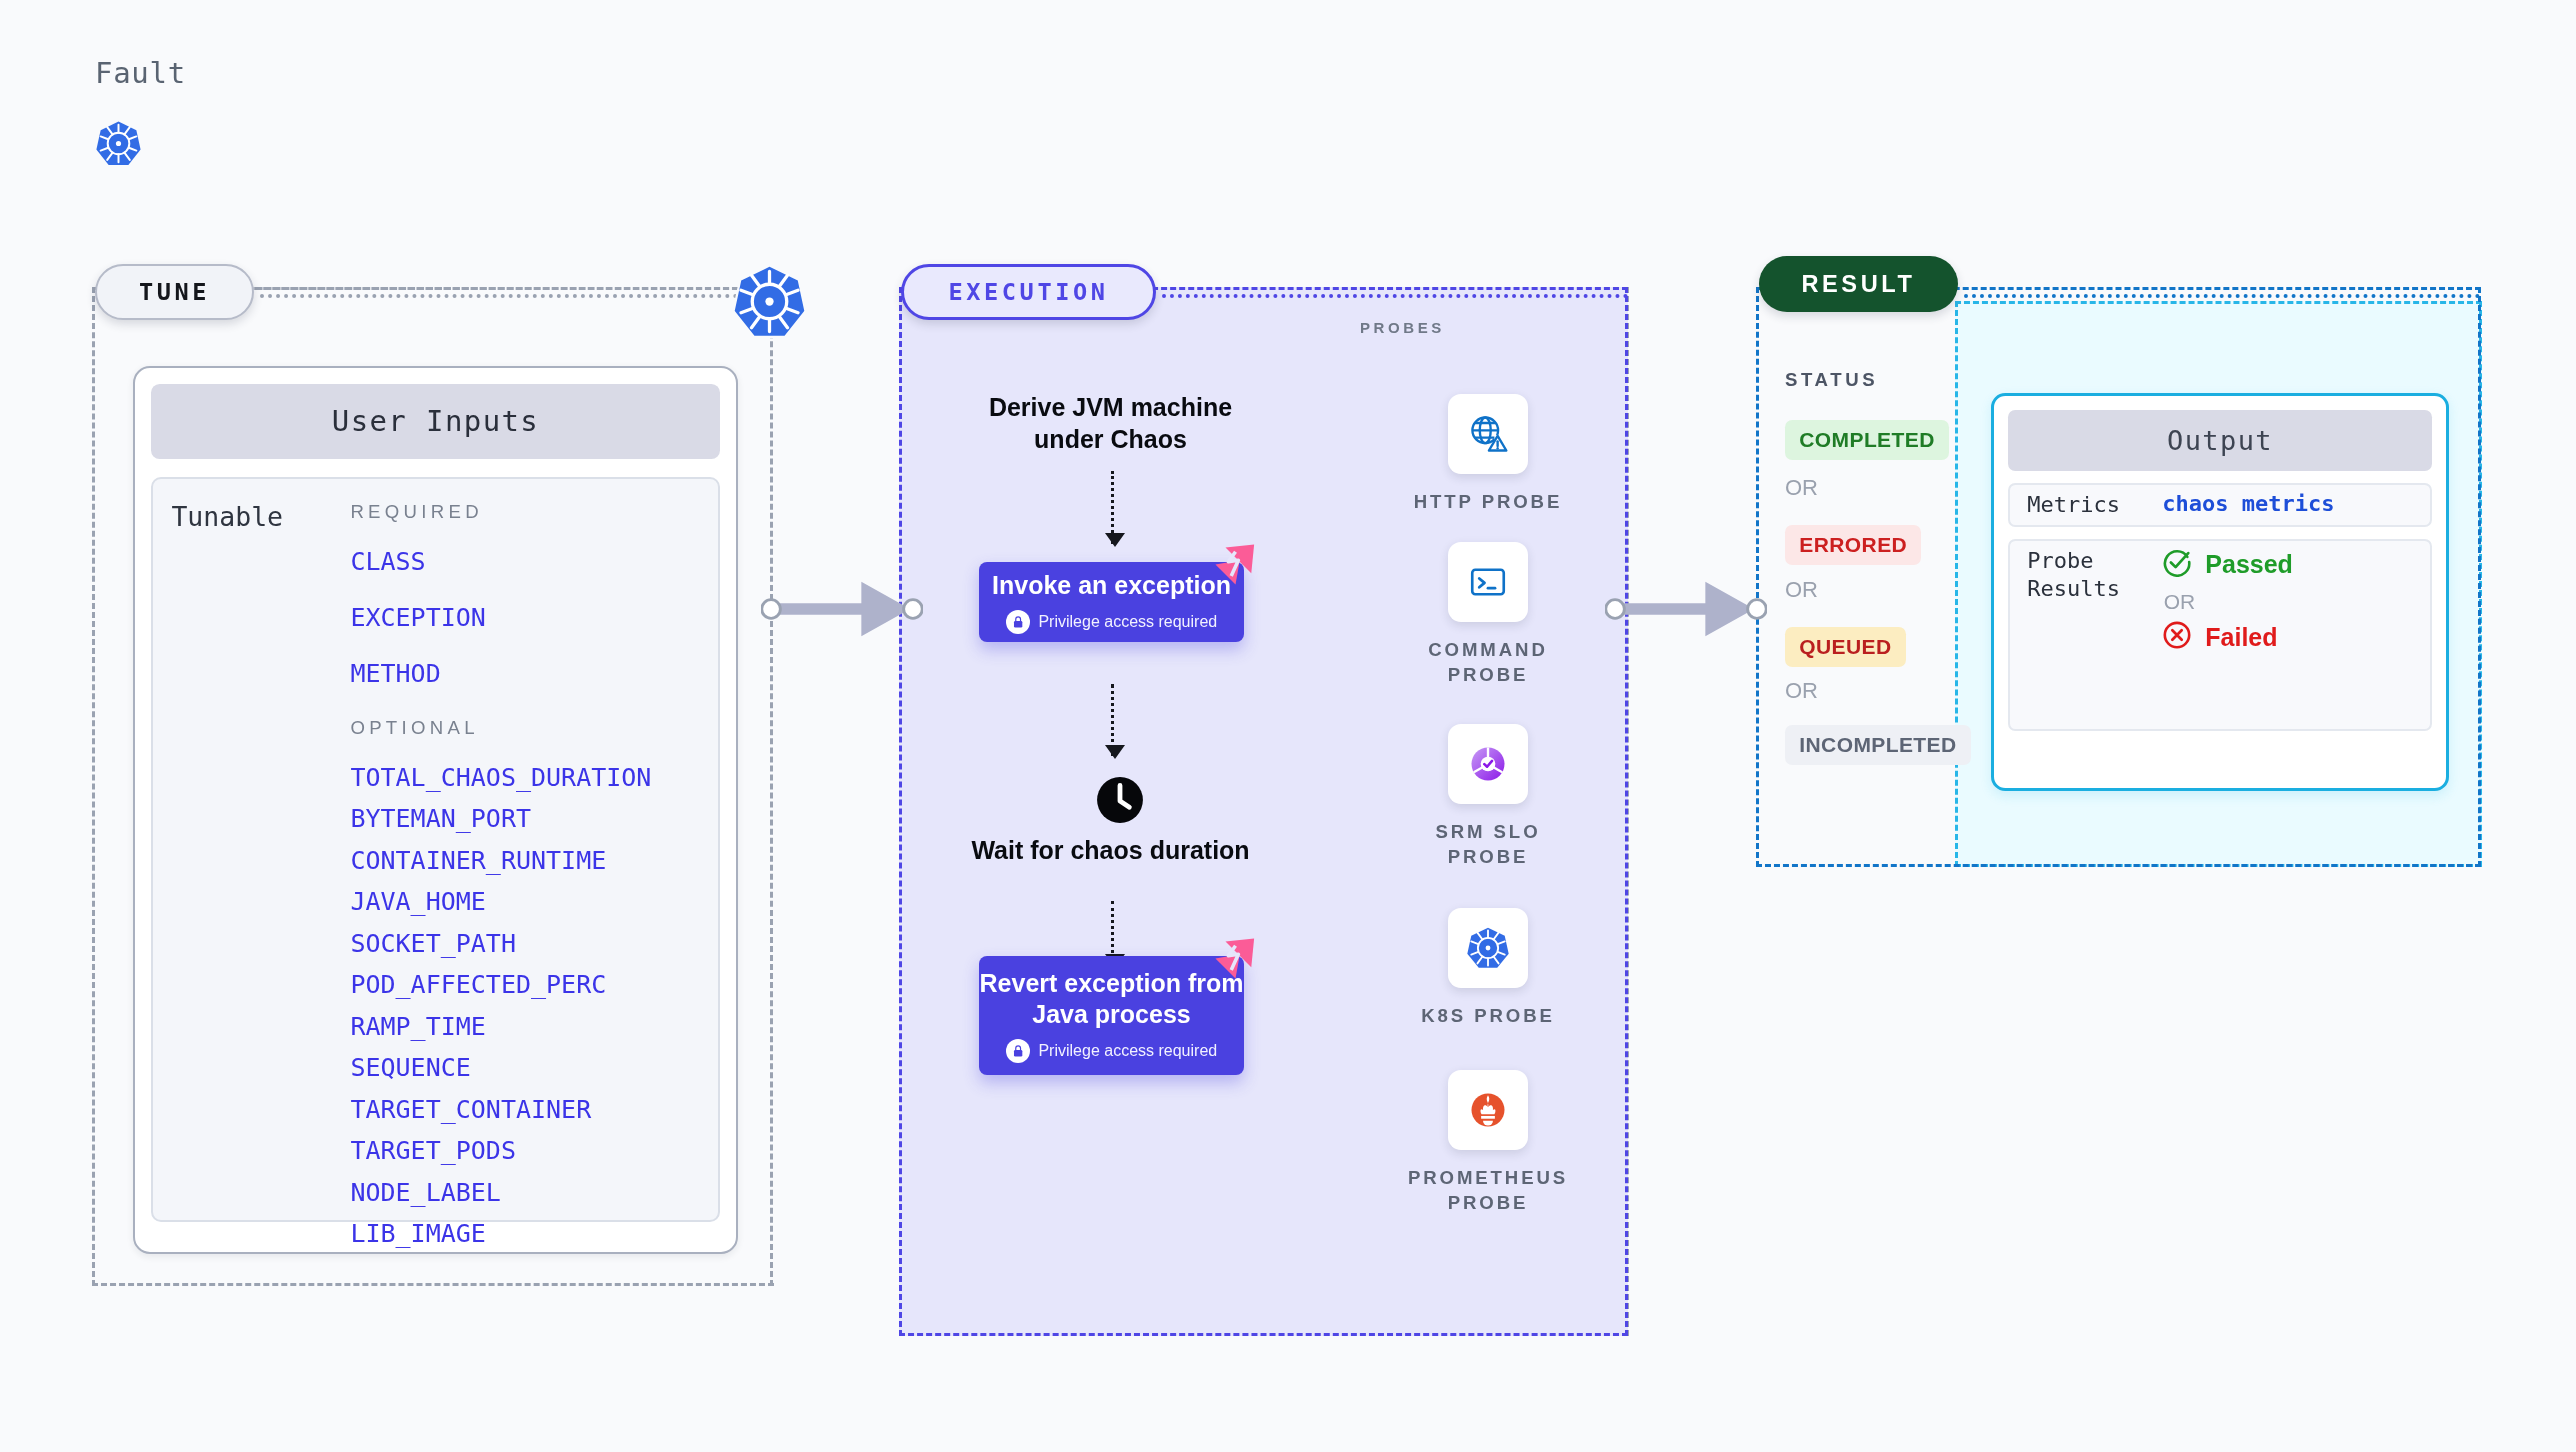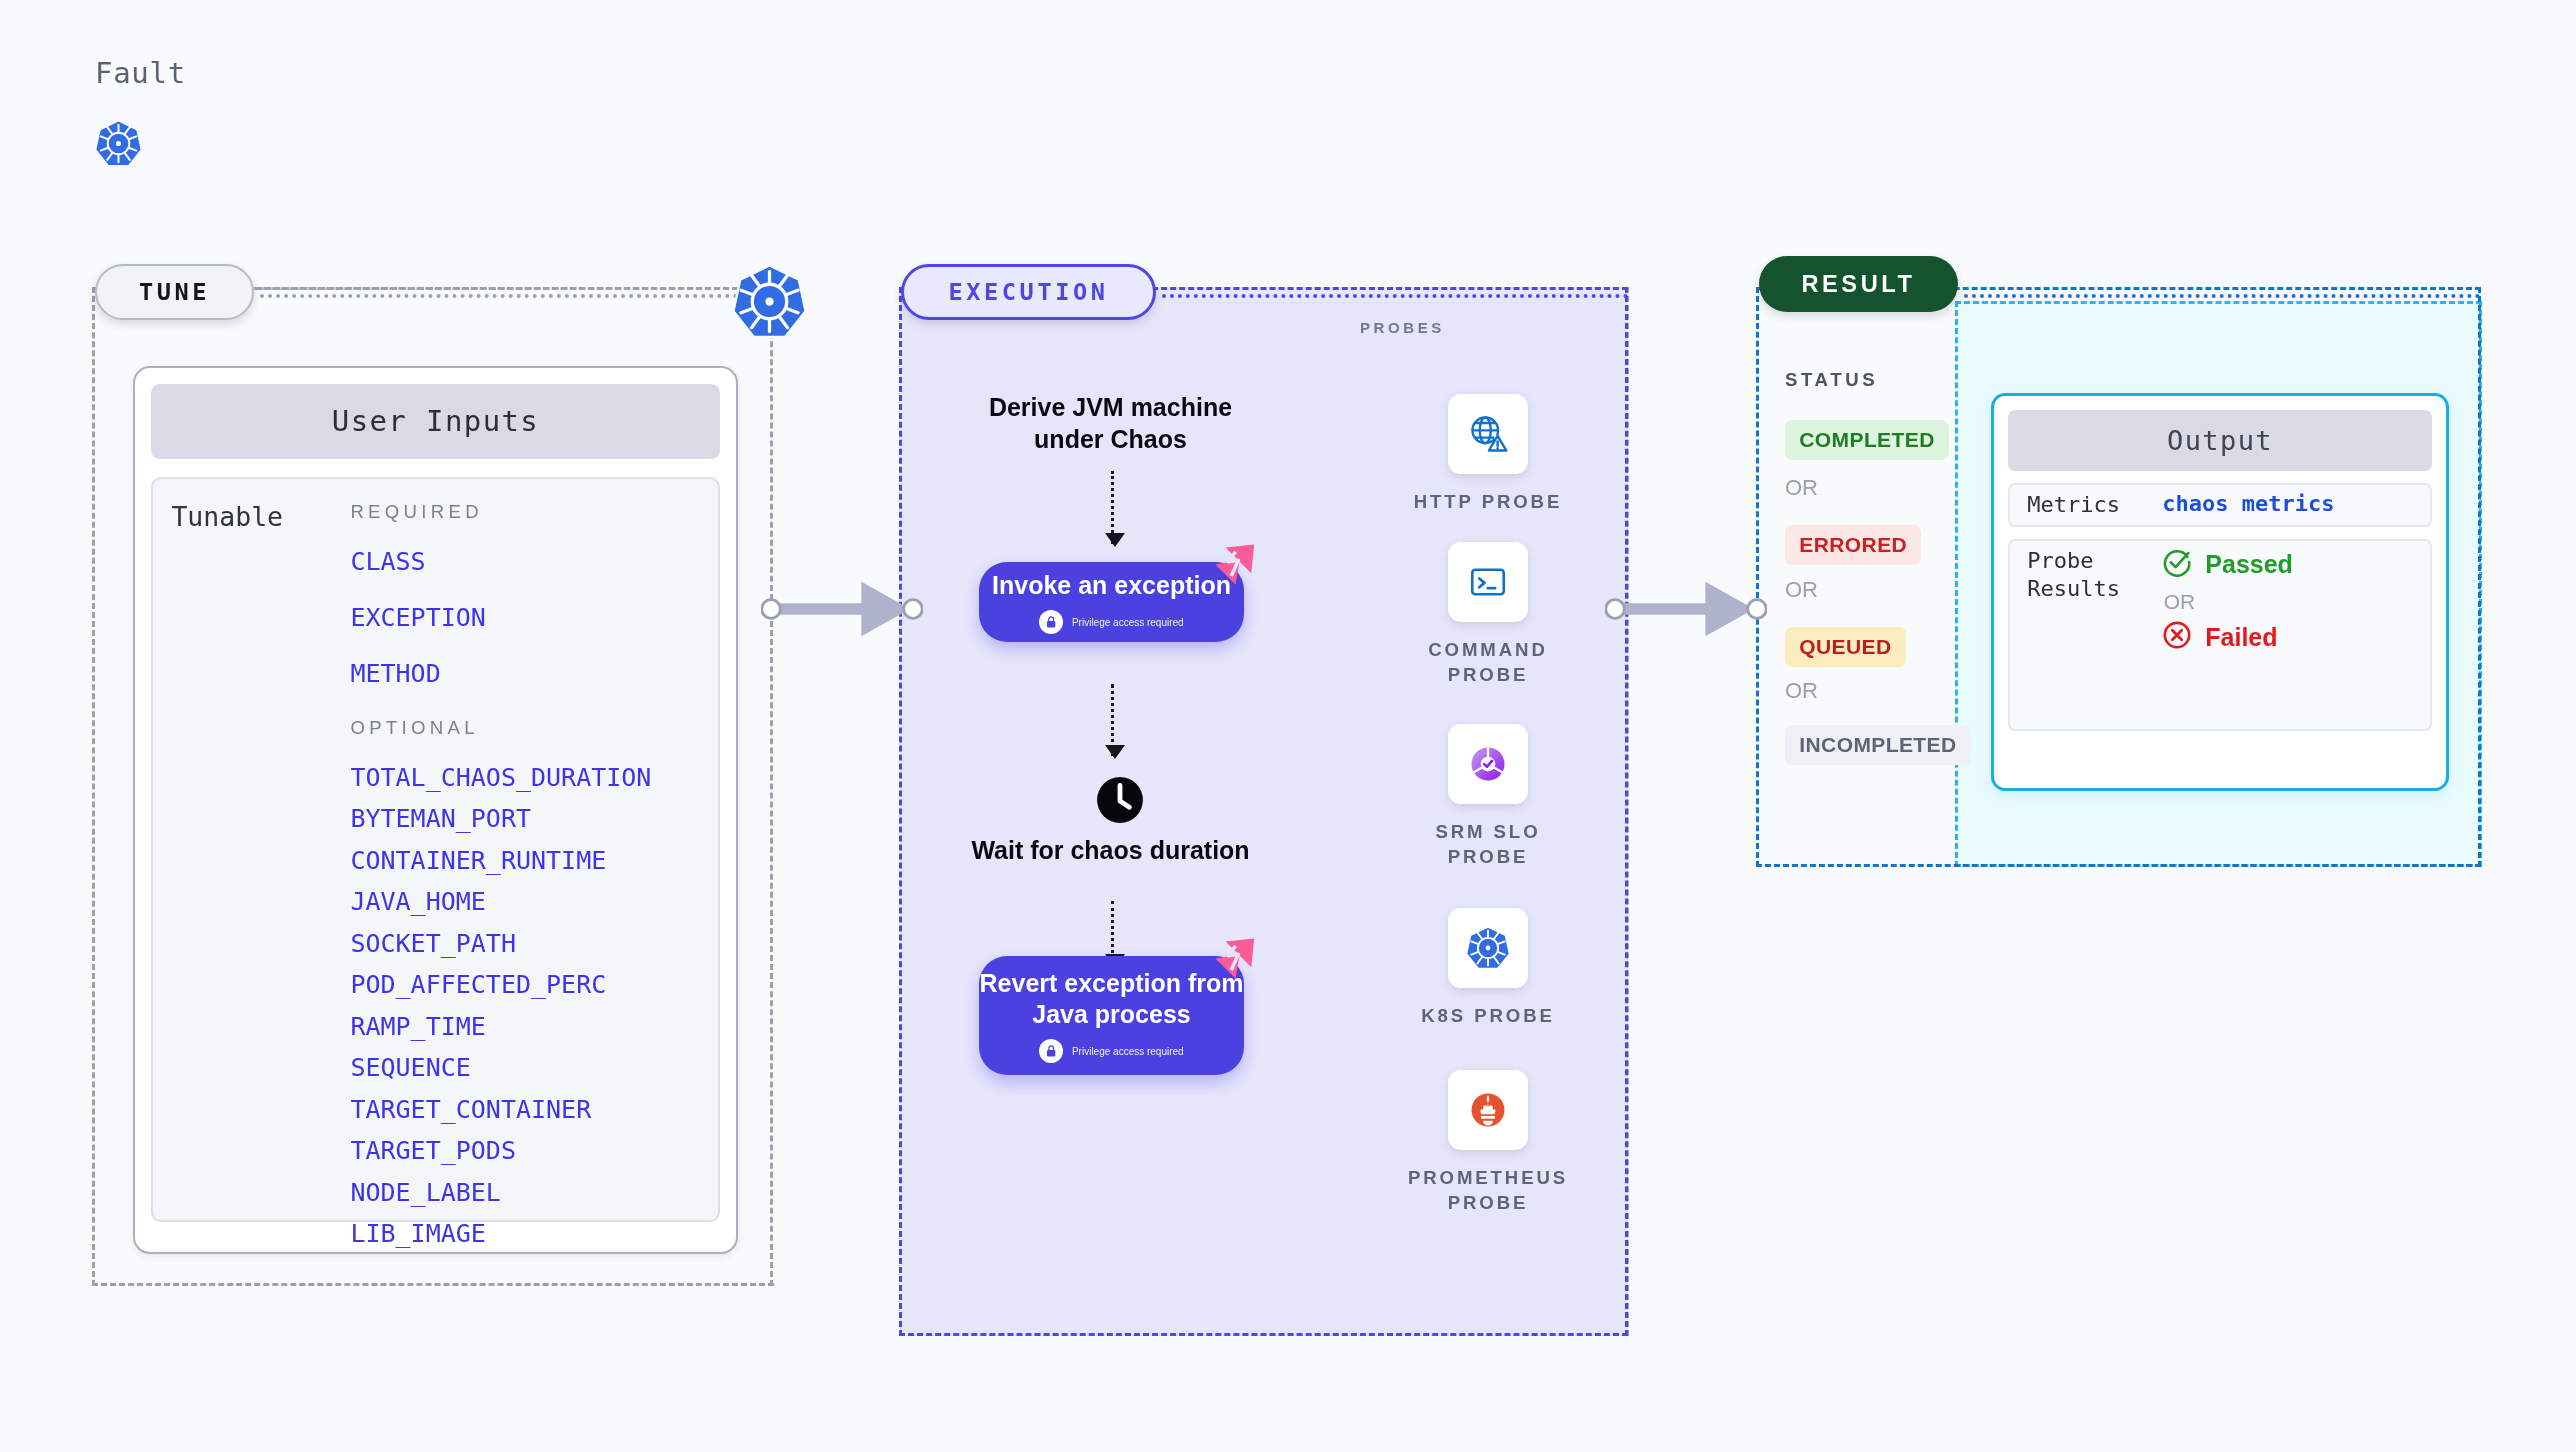--- a/index.html
+++ b/index.html
@@ -137,31 +137,31 @@
   .v-arrow .head{
     position:absolute;left:-9.3px;bottom:-2.9px;width:0;height:0;
     border-left:10px solid transparent;border-right:10px solid transparent;
     border-top:14.3px solid #15171d;
   }
   #arrow1{left:1111px;top:471px;height:73px;}
   #arrow2{left:1111px;top:684px;height:72px;}
   #arrow3{left:1111px;top:901px;height:64px;}
 
   .step-card{
-    position:absolute;background:#4a41e0;border-radius:28px;
+    position:absolute;background:#4a41e0;border-radius:8px;
     box-shadow:0 7.2px 15.8px rgba(74,65,224,.30);
     box-sizing:border-box;color:#fff;text-align:center;
     display:flex;flex-direction:column;align-items:center;justify-content:center;
   }
   #card-invoke{left:979px;top:562px;width:265px;height:80px;}
   #card-revert{left:979px;top:956px;width:265px;height:119px;}
   .step-title{font-size:25px;font-weight:bold;line-height:1.22;}
   .privilege{
     display:flex;align-items:center;gap:8.6px;margin-top:10px;
-    font-size:10px;color:#f2f1ff;
+    font-size:16px;color:#f2f1ff;
   }
   .lock-badge{
     width:24px;height:24px;border-radius:50%;background:#fff;
     display:flex;align-items:center;justify-content:center;flex:0 0 24px;
   }
   .corner-litmus{position:absolute;right:-13px;top:-18.6px;width:53px;height:46px;}
 
   #clock-icon{position:absolute;left:1095px;top:775px;width:50px;height:50px;}
   #wait-label{
     position:absolute;left:971px;top:834px;width:279px;text-align:center;

